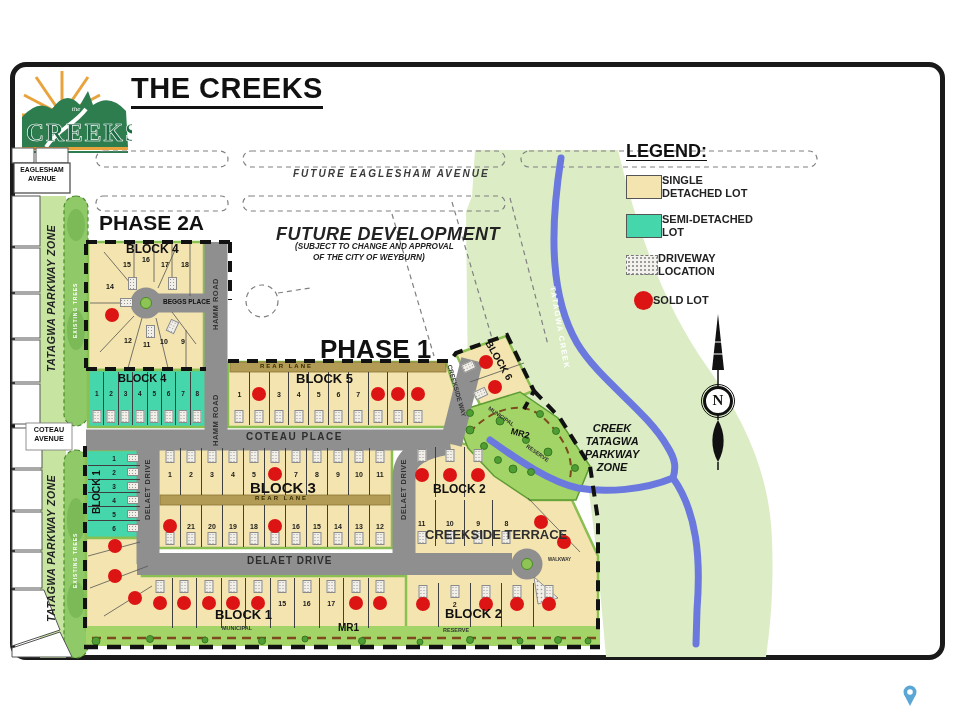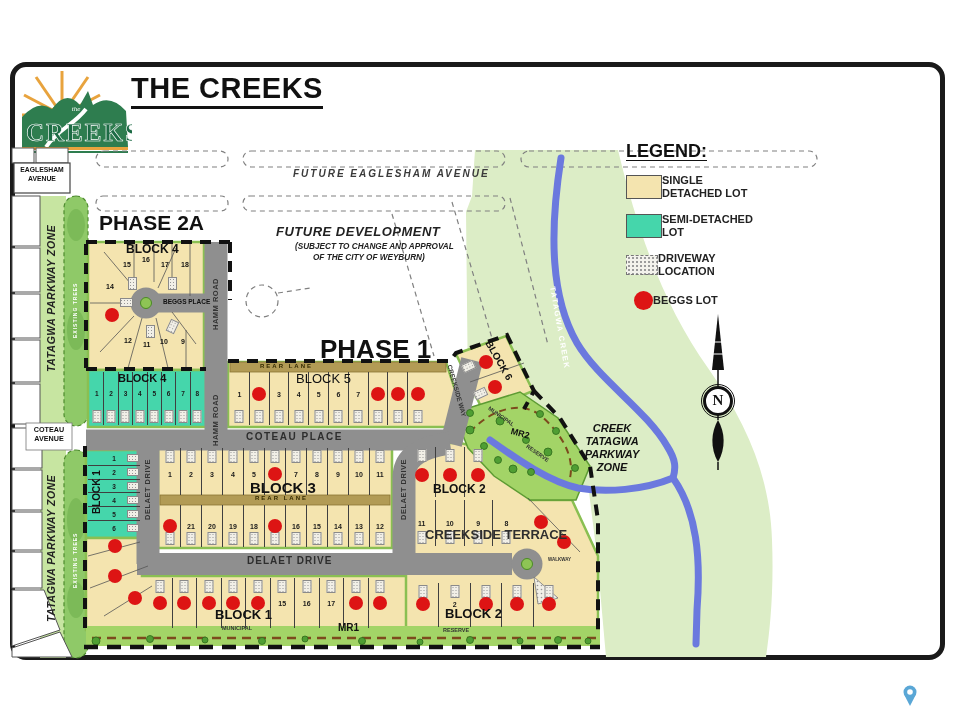--- a/index.html
+++ b/index.html
@@ -552,31 +552,31 @@
       <div class="hatch" style="left: 146px; top: 325px;"></div>
       <div class="hatch" style="left: 168px; top: 320px; transform: rotate(25deg);"></div>
       <div class="hatch" style="left: 464px; top: 360px; transform: rotate(65deg);"></div>
       <div class="hatch" style="left: 476px; top: 387px; transform: rotate(65deg);"></div>
     </div>
   <div id="labels-layer">
       <div class="map-label" style="left: 293px; top: 169px; font-size: 10px; color: rgb(58, 58, 58); font-weight: 600; font-style: italic; letter-spacing: 2px;">FUTURE EAGLESHAM AVENUE</div>
       <div class="map-label" style="left: 42px; top: 167px; font-size: 6.8px; color: rgb(17, 17, 17); font-weight: 700; transform: translateX(-50%); transform-origin: center center;">EAGLESHAM</div>
       <div class="map-label" style="left: 42px; top: 176px; font-size: 6.8px; color: rgb(17, 17, 17); font-weight: 700; transform: translateX(-50%); transform-origin: center center;">AVENUE</div>
       <div class="map-label" style="left: 99px; top: 212px; font-size: 21px; color: rgb(17, 17, 17); font-weight: 600;">PHASE 2A</div>
-      <div class="map-label" style="left: 276px; top: 225px; font-size: 13px; color: rgb(34, 34, 34); font-weight: 600; font-style: italic; letter-spacing: 0.5px;">FUTURE DEVELOPMENT</div>
+      <div class="map-label" style="left: 276px; top: 225px; font-size: 18px; color: rgb(34, 34, 34); font-weight: 600; font-style: italic; letter-spacing: 0.5px;">FUTURE DEVELOPMENT</div>
       <div class="map-label" style="left: 295px; top: 243px; font-size: 8.2px; color: rgb(34, 34, 34); font-weight: 700; font-style: italic;">(SUBJECT TO CHANGE AND APPROVAL</div>
       <div class="map-label" style="left: 313px; top: 254px; font-size: 8.2px; color: rgb(34, 34, 34); font-weight: 700; font-style: italic;">OF THE CITY OF WEYBURN)</div>
       <div class="map-label" style="left: 320px; top: 336px; font-size: 26px; color: rgb(17, 17, 17); font-weight: 600;">PHASE 1</div>
       <div class="map-label" style="left: 126px; top: 243px; font-size: 12px; color: rgb(17, 17, 17); font-weight: 700;">BLOCK 4</div>
       <div class="map-label" style="left: 163px; top: 299px; font-size: 6.5px; color: rgb(17, 17, 17); font-weight: 700;">BEGGS PLACE</div>
       <div class="map-label" style="left: 212px; top: 330px; font-size: 7.5px; color: rgb(51, 51, 51); font-weight: 700; letter-spacing: 0.5px; transform: rotate(-90deg); transform-origin: 0px 0px;">HAMM ROAD</div>
       <div class="map-label" style="left: 212px; top: 446px; font-size: 7.5px; color: rgb(51, 51, 51); font-weight: 700; letter-spacing: 0.5px; transform: rotate(-90deg); transform-origin: 0px 0px;">HAMM ROAD</div>
       <div class="map-label" style="left: 118px; top: 373px; font-size: 11px; color: rgb(17, 17, 17); font-weight: 700;">BLOCK 4</div>
       <div class="map-label" style="left: 260px; top: 363px; font-size: 6px; color: rgb(51, 42, 0); font-weight: 700; letter-spacing: 2px;">REAR LANE</div>
-      <div class="map-label" style="left: 296px; top: 372px; font-size: 13px; color: rgb(17, 17, 17); font-weight: 400;">BLOCK 5</div>
+      <div class="map-label" style="left: 296px; top: 372px; font-size: 13px; color: rgb(17, 17, 17); font-weight: 700;">BLOCK 5</div>
       <div class="map-label" style="left: 452px; top: 364px; font-size: 6.5px; color: rgb(51, 51, 51); font-weight: 700; transform: rotate(74deg); transform-origin: 0px 0px;">CREEKSIDE WAY</div>
       <div class="map-label" style="left: 246px; top: 432px; font-size: 10px; color: rgb(46, 46, 46); font-weight: 700; letter-spacing: 1.5px;">COTEAU PLACE</div>
       <div class="map-label" style="left: 49px; top: 426px; font-size: 7.2px; color: rgb(17, 17, 17); font-weight: 700; transform: translateX(-50%); transform-origin: center center;">COTEAU</div>
       <div class="map-label" style="left: 49px; top: 435px; font-size: 7.2px; color: rgb(17, 17, 17); font-weight: 700; transform: translateX(-50%); transform-origin: center center;">AVENUE</div>
       <div class="map-label" style="left: 250px; top: 480px; font-size: 15px; color: rgb(17, 17, 17); font-weight: 700;">BLOCK 3</div>
       <div class="map-label" style="left: 255px; top: 495px; font-size: 6px; color: rgb(51, 42, 0); font-weight: 700; letter-spacing: 2px;">REAR LANE</div>
       <div class="map-label" style="left: 144px; top: 520px; font-size: 7.5px; color: rgb(51, 51, 51); font-weight: 700; letter-spacing: 0.5px; transform: rotate(-90deg); transform-origin: 0px 0px;">DELAET DRIVE</div>
       <div class="map-label" style="left: 400px; top: 520px; font-size: 7.5px; color: rgb(51, 51, 51); font-weight: 700; letter-spacing: 0.5px; transform: rotate(-90deg); transform-origin: 0px 0px;">DELAET DRIVE</div>
       <div class="map-label" style="left: 247px; top: 556px; font-size: 10px; color: rgb(46, 46, 46); font-weight: 700; letter-spacing: 1px;">DELAET DRIVE</div>
       <div class="map-label" style="left: 92px; top: 514px; font-size: 10px; color: rgb(17, 17, 17); font-weight: 700; transform: rotate(-90deg); transform-origin: 0px 0px;">BLOCK 1</div>
@@ -626,18 +626,18 @@
           <div class="legend-label">SEMI-DETACHED
 LOT</div>
         </div>
         <div class="legend-item">
           <div class="sw sw-driveway"></div>
           <div class="legend-label">DRIVEWAY
 LOCATION</div>
         </div>
         <div class="legend-item">
           <div class="sw sw-sold"></div>
-          <div class="legend-label">BEGGS LOT</div>
+          <div class="legend-label">SOLD LOT</div>
         </div>
       </div>
   </div>
 
 </div>
 
 </body></html>

